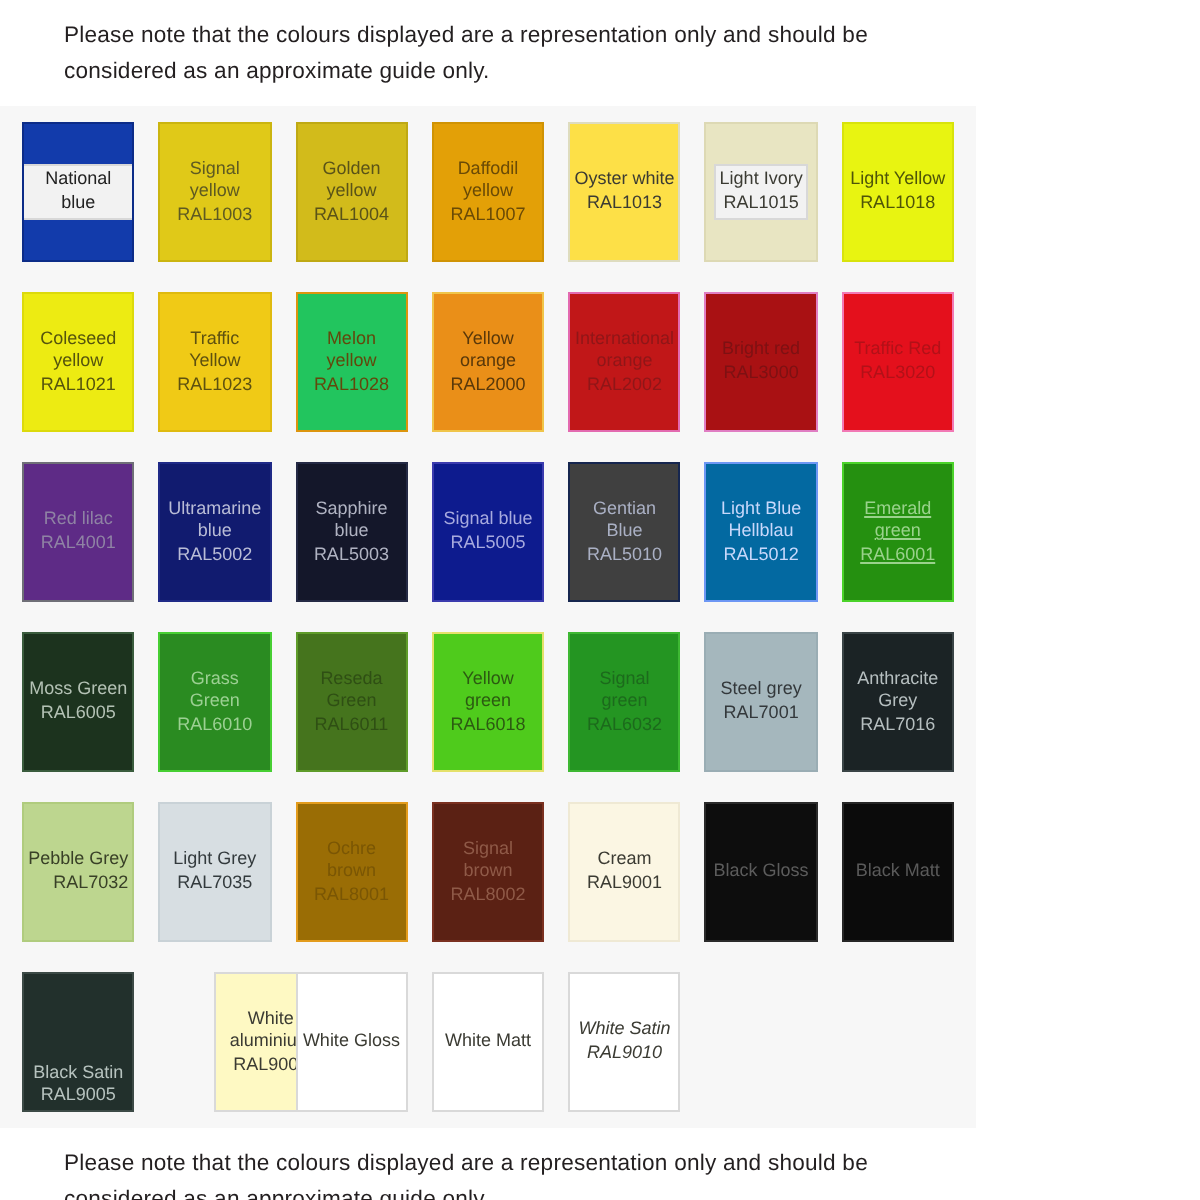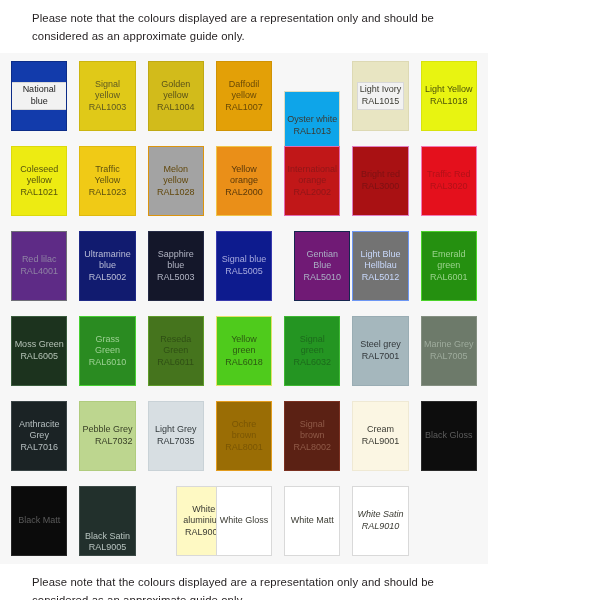--- a/index.html
+++ b/index.html
@@ -90,36 +90,36 @@
         </div>
         <div class="swatch" style="background: rgb(224, 201, 24); border: 1px solid rgb(203, 181, 16);">
           <span class="label" style="color: rgb(94, 90, 34);"><span>Signal yellow</span><br><span>RAL1003</span></span>
         </div>
         <div class="swatch" style="background: rgb(210, 187, 27); border: 1px solid rgb(191, 169, 20);">
           <span class="label" style="color: rgb(90, 83, 24);"><span>Golden yellow</span><br><span>RAL1004</span></span>
         </div>
         <div class="swatch" style="background: rgb(227, 160, 7); border: 1px solid rgb(208, 147, 4);">
           <span class="label" style="color: rgb(106, 74, 6);"><span>Daffodil yellow</span><br><span>RAL1007</span></span>
         </div>
-        <div class="swatch" style="background: #0ea5e9; border: 1px solid rgb(222, 220, 191); margin-top: 30px;">
+        <div class="swatch" style="background: #fde047; border: 1px solid rgb(222, 220, 191);">
           <span class="label" style="color: rgb(59, 59, 51);"><span>Oyster white</span><br><span>RAL1013</span></span>
         </div>
         <div class="swatch" style="background: rgb(232, 229, 194); border: 1px solid rgb(221, 217, 180);">
           <span class="label boxed" style="color: rgb(59, 59, 51);"><span>Light Ivory</span><br><span>RAL1015</span></span>
         </div>
         <div class="swatch" style="background: rgb(232, 244, 17); border: 1px solid rgb(216, 227, 12);">
           <span class="label" style="color: rgb(78, 84, 9);"><span>Light Yellow</span><br><span>RAL1018</span></span>
         </div>
         <div class="swatch" style="background: rgb(237, 235, 18); border: 1px solid rgb(220, 218, 12);">
           <span class="label" style="color: rgb(85, 84, 13);"><span>Coleseed yellow</span><br><span>RAL1021</span></span>
         </div>
         <div class="swatch" style="background: rgb(240, 202, 22); border: 1px solid rgb(223, 186, 15);">
           <span class="label" style="color: rgb(94, 81, 16);"><span>Traffic Yellow</span><br><span>RAL1023</span></span>
         </div>
-        <div class="swatch" style="background: #a3a3a3; border: 1px solid rgb(220, 149, 14);">
+        <div class="swatch" style="background: #22c55e; border: 1px solid rgb(220, 149, 14);">
           <span class="label" style="color: rgb(98, 72, 12);"><span>Melon yellow</span><br><span>RAL1028</span></span>
         </div>
         <div class="swatch" style="background: rgb(234, 143, 24); border: 1px solid rgb(240, 197, 74);">
           <span class="label" style="color: rgb(89, 56, 10);"><span>Yellow orange</span><br><span>RAL2000</span></span>
         </div>
         <div class="swatch" style="background: rgb(193, 23, 24); border: 1px solid rgb(227, 106, 176);">
           <span class="label" style="color: rgb(143, 22, 24);"><span>International orange</span><br><span>RAL2002</span></span>
         </div>
         <div class="swatch" style="background: rgb(169, 17, 19); border: 1px solid rgb(224, 126, 195);">
           <span class="label" style="color: rgb(125, 17, 19);"><span>Bright red</span><br><span>RAL3000</span></span>
@@ -132,50 +132,47 @@
         </div>
         <div class="swatch" style="background: rgb(17, 27, 111); border: 1px solid rgb(31, 42, 135);">
           <span class="label" style="color: rgb(185, 188, 214);"><span>Ultramarine blue</span><br><span>RAL5002</span></span>
         </div>
         <div class="swatch" style="background: rgb(20, 23, 42); border: 1px solid rgb(37, 42, 69);">
           <span class="label" style="color: rgb(176, 179, 194);"><span>Sapphire blue</span><br><span>RAL5003</span></span>
         </div>
         <div class="swatch" style="background: rgb(13, 27, 142); border: 1px solid rgb(59, 59, 174);">
           <span class="label" style="color: rgb(167, 170, 222);"><span>Signal blue</span><br><span>RAL5005</span></span>
         </div>
-        <div class="swatch" style="background: #701a75; border: 1px solid rgb(22, 38, 79); margin-left: 10px;">
+        <div class="swatch" style="background: #404040; border: 1px solid rgb(22, 38, 79);">
           <span class="label" style="color: rgb(170, 176, 196);"><span>Gentian Blue</span><br><span>RAL5010</span></span>
         </div>
-        <div class="swatch" style="background: #737373; border: 1px solid rgb(109, 151, 244);">
+        <div class="swatch" style="background: #0369a1; border: 1px solid rgb(109, 151, 244);">
           <span class="label" style="color: rgb(200, 216, 251);"><span>Light Blue Hellblau</span><br><span>RAL5012</span></span>
         </div>
         <div class="swatch" style="background: rgb(37, 144, 16); border: 1px solid rgb(75, 211, 42);">
-          <span class="label" style="color: rgb(154, 210, 140);"><span>Emerald green</span><br><span>RAL6001</span></span>
+          <span class="label" style="color: rgb(154, 210, 140); text-decoration: underline;"><span>Emerald green</span><br><span>RAL6001</span></span>
         </div>
         <div class="swatch" style="background: rgb(28, 51, 30); border: 1px solid rgb(58, 92, 61);">
           <span class="label" style="color: rgb(180, 194, 181);"><span>Moss Green</span><br><span>RAL6005</span></span>
         </div>
         <div class="swatch" style="background: rgb(42, 139, 33); border: 1px solid rgb(71, 207, 51);">
           <span class="label" style="color: rgb(156, 208, 147);"><span>Grass Green</span><br><span>RAL6010</span></span>
         </div>
         <div class="swatch" style="background: rgb(69, 116, 29); border: 1px solid rgb(95, 156, 42);">
           <span class="label" style="color: rgb(47, 79, 20);"><span>Reseda Green</span><br><span>RAL6011</span></span>
         </div>
         <div class="swatch" style="background: rgb(79, 203, 28); border: 1px solid rgb(229, 225, 107);">
           <span class="label" style="color: rgb(44, 90, 18);"><span>Yellow green</span><br><span>RAL6018</span></span>
         </div>
         <div class="swatch" style="background: rgb(36, 149, 34); border: 1px solid rgb(62, 184, 51);">
           <span class="label" style="color: rgb(28, 106, 28);"><span>Signal green</span><br><span>RAL6032</span></span>
         </div>
         <div class="swatch" style="background: rgb(165, 183, 189); border: 1px solid rgb(154, 173, 180);">
           <span class="label" style="color: rgb(51, 56, 59);"><span>Steel grey</span><br><span>RAL7001</span></span>
         </div>
-        <div class="swatch" style="background: rgb(109, 122, 106); border: 1px solid rgb(132, 143, 129);">
-          <span class="label" style="color: rgb(158, 171, 156);"><span>Marine Grey</span><br><span>RAL7005</span></span>
-        </div>
         <div class="swatch" style="background: rgb(27, 35, 37); border: 1px solid rgb(58, 68, 70);">
           <span class="label" style="color: rgb(182, 191, 192);"><span>Anthracite Grey</span><br><span>RAL7016</span></span>
         </div>
         <div class="swatch" style="background: rgb(189, 214, 143); border: 1px solid rgb(176, 204, 126);">
           <span class="label" style="color: rgb(57, 64, 39); text-align: right;"><span>Pebble Grey</span><br><span>RAL7032</span></span>
         </div>
         <div class="swatch" style="background: rgb(215, 222, 226); border: 1px solid rgb(201, 210, 215);">
           <span class="label" style="color: rgb(51, 58, 61);"><span>Light Grey</span><br><span>RAL7035</span></span>
         </div>
         <div class="swatch" style="background: rgb(154, 109, 5); border: 1px solid rgb(227, 156, 29);">

